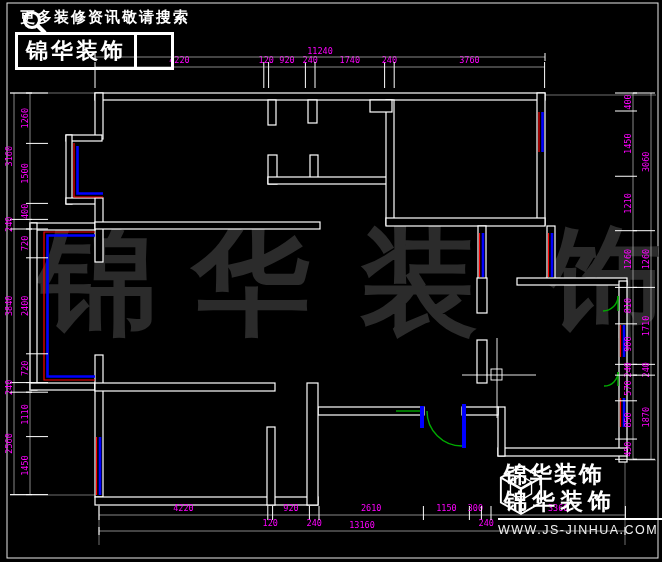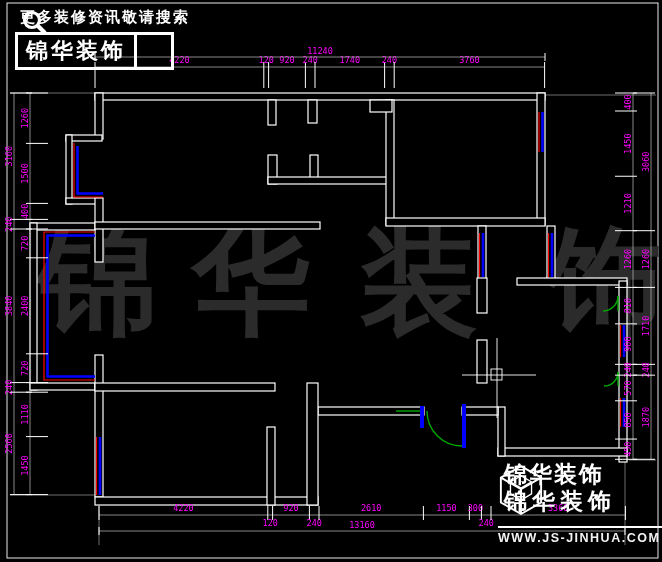--- a/index.html
+++ b/index.html
@@ -13,22 +13,22 @@
   .brandBox{border:3px solid #fff;padding:1px 8px;font-size:22px;font-weight:bold;
             letter-spacing:3px;color:#fff;line-height:30px;}
   .searchBox{border:3px solid #fff;border-left:none;width:34px;display:flex;
              align-items:center;justify-content:center;}
   
   .footer{position:absolute;left:498px;top:461px;width:164px;z-index:5;color:#fff;}
   .footTop{display:flex;align-items:center;}
   .footText{margin-left:6px;}
   .fl1{font-size:23px;font-weight:bold;letter-spacing:2px;line-height:26px;}
   .fl2{font-size:23px;font-weight:bold;letter-spacing:5px;line-height:28px;}
-  .footUrl{border-top:2px solid #fff;margin-top:11px;padding-top:3px;
-           font-size:12.5px;font-weight:bold;letter-spacing:1.5px;color:#f2f2f2;}
+  .footUrl{border-top:2px solid #fff;margin-top:3px;padding-top:3px;
+           font-size:12.5px;font-weight:normal;letter-spacing:1.5px;color:#f2f2f2;}
 </style>
 </head>
 <body>
 
 <div class="stage">
 
   <svg id="plan" width="662" height="562" viewBox="0 0 662 562">
       <g>
         <rect x="7" y="3" width="651" height="555" fill="none" stroke="#e8e8e8" stroke-width="1"></rect>
       </g>

